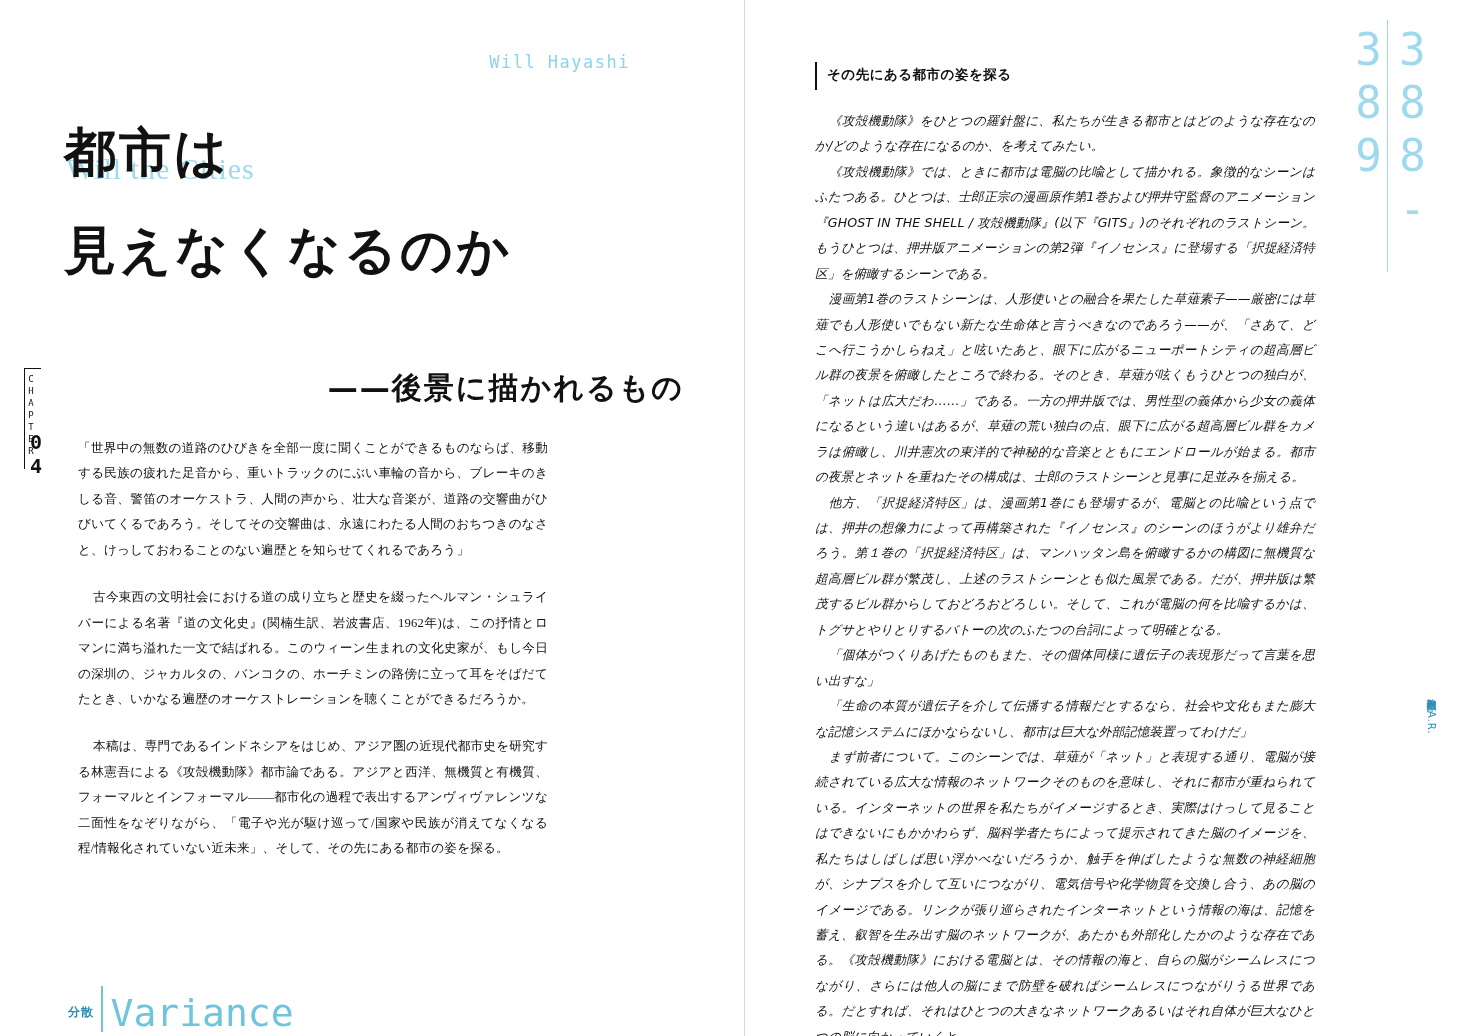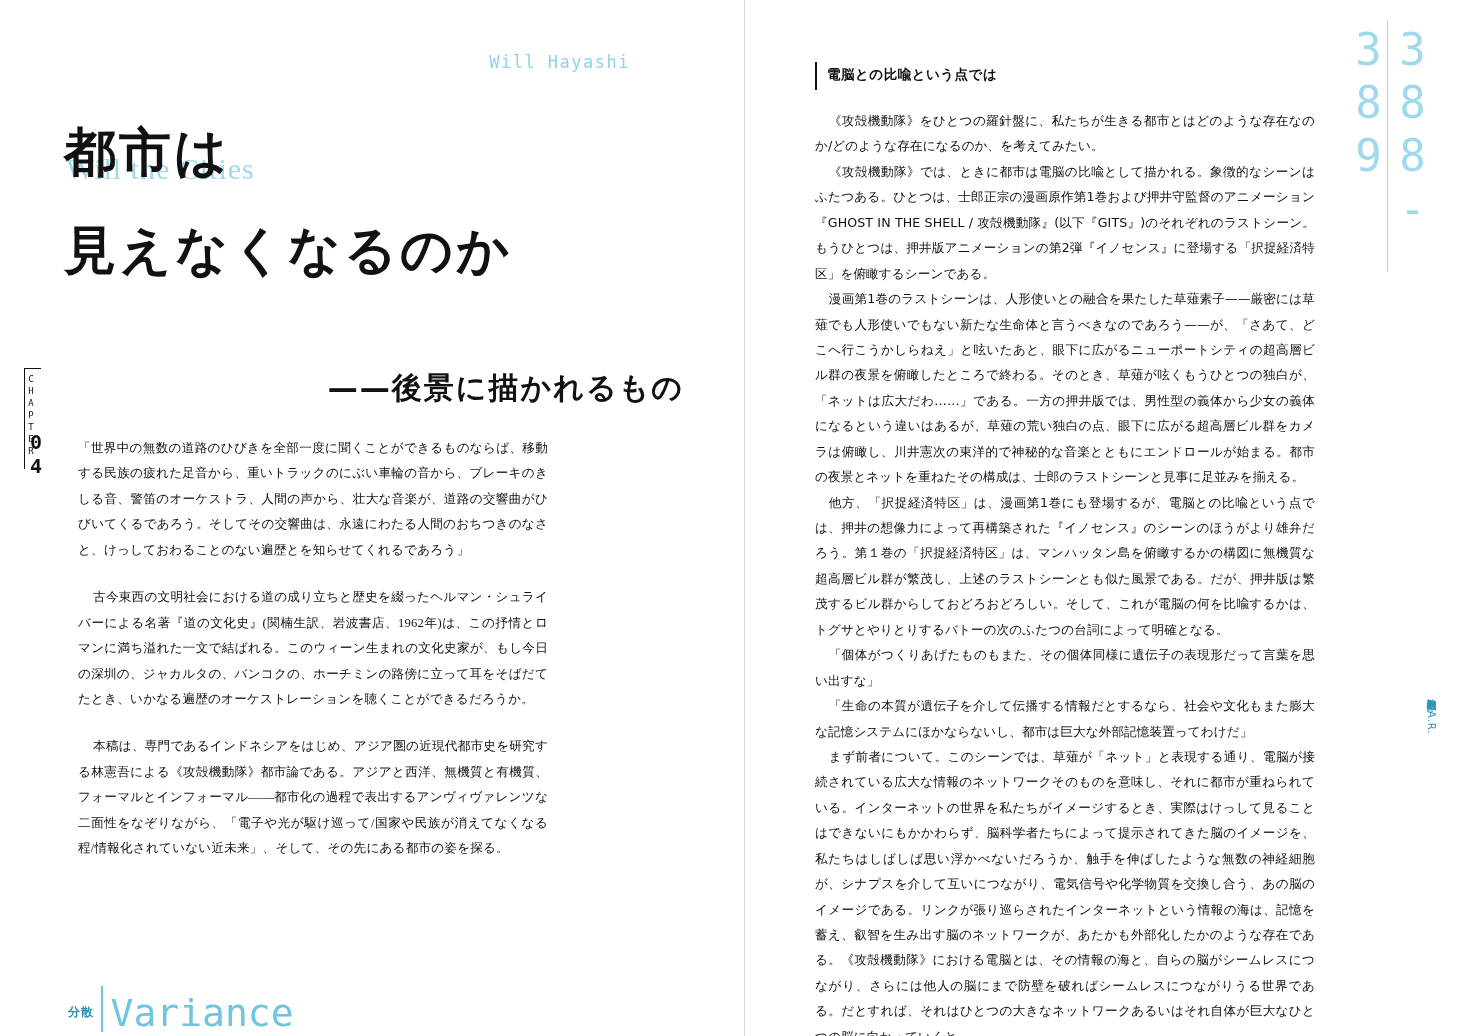--- a/index.html
+++ b/index.html
@@ -231,21 +231,21 @@
   }
   .right-body p {
     margin: 0;
     font-family: "DejaVu Sans", sans-serif;
     font-size: 12.6px;
     line-height: 2.02;
     letter-spacing: 0.1px;
     text-align: justify;
     color: #111;
   }
-  .right-body p.indent { text-indent: 1.1em; }
+  .right-body p.indent { text-indent: 1.1em; font-style: italic; }
 
   
   .folio {
     position: absolute;
     right: 26px;
     top: 18px;
     width: 60px;
     height: 260px;
   }
   .folio .rule {
@@ -319,21 +319,21 @@
       <div class="ja">分散</div>
       <div class="bar"></div>
       <div class="en">Variance</div>
     </div>
 
   </div>
 
   <div class="page-right">
 
     <div class="section-rule"></div>
-    <div class="section-head">電脳との比喩という点では</div>
+    <div class="section-head">その先にある都市の姿を探る</div>
 
     <div class="right-body">
       <p class="indent">《攻殻機動隊》をひとつの羅針盤に、私たちが生きる都市とはどのような存在なのか/どのような存在になるのか、を考えてみたい。</p>
       <p class="indent">《攻殻機動隊》では、ときに都市は電脳の比喩として描かれる。象徴的なシーンはふたつある。ひとつは、士郎正宗の漫画原作第1巻および押井守監督のアニメーション『GHOST IN THE SHELL / 攻殻機動隊』(以下『GITS』)のそれぞれのラストシーン。もうひとつは、押井版アニメーションの第2弾『イノセンス』に登場する「択捉経済特区」を俯瞰するシーンである。</p>
       <p class="indent">漫画第1巻のラストシーンは、人形使いとの融合を果たした草薙素子——厳密には草薙でも人形使いでもない新たな生命体と言うべきなのであろう——が、「さあて、どこへ行こうかしらねえ」と呟いたあと、眼下に広がるニューポートシティの超高層ビル群の夜景を俯瞰したところで終わる。そのとき、草薙が呟くもうひとつの独白が、「ネットは広大だわ……」である。一方の押井版では、男性型の義体から少女の義体になるという違いはあるが、草薙の荒い独白の点、眼下に広がる超高層ビル群をカメラは俯瞰し、川井憲次の東洋的で神秘的な音楽とともにエンドロールが始まる。都市の夜景とネットを重ねたその構成は、士郎のラストシーンと見事に足並みを揃える。</p>
       <p class="indent">他方、「択捉経済特区」は、漫画第1巻にも登場するが、電脳との比喩という点では、押井の想像力によって再構築された『イノセンス』のシーンのほうがより雄弁だろう。第１巻の「択捉経済特区」は、マンハッタン島を俯瞰するかの構図に無機質な超高層ビル群が繁茂し、上述のラストシーンとも似た風景である。だが、押井版は繁茂するビル群からしておどろおどろしい。そして、これが電脳の何を比喩するかは、トグサとやりとりするバトーの次のふたつの台詞によって明確となる。</p>
       <p class="indent">「個体がつくりあげたものもまた、その個体同様に遺伝子の表現形だって言葉を思い出すな」</p>
       <p class="indent">「生命の本質が遺伝子を介して伝播する情報だとするなら、社会や文化もまた膨大な記憶システムにほかならないし、都市は巨大な外部記憶装置ってわけだ」</p>
       <p class="indent">まず前者について。このシーンでは、草薙が「ネット」と表現する通り、電脳が接続されている広大な情報のネットワークそのものを意味し、それに都市が重ねられている。インターネットの世界を私たちがイメージするとき、実際はけっして見ることはできないにもかかわらず、脳科学者たちによって提示されてきた脳のイメージを、私たちはしばしば思い浮かべないだろうか、触手を伸ばしたような無数の神経細胞が、シナプスを介して互いにつながり、電気信号や化学物質を交換し合う、あの脳のイメージである。リンクが張り巡らされたインターネットという情報の海は、記憶を蓄え、叡智を生み出す脳のネットワークが、あたかも外部化したかのような存在である。《攻殻機動隊》における電脳とは、その情報の海と、自らの脳がシームレスにつながり、さらには他人の脳にまで防壁を破ればシームレスにつながりうる世界である。だとすれば、それはひとつの大きなネットワークあるいはそれ自体が巨大なひとつの脳に向かっていくと</p>
     </div>

